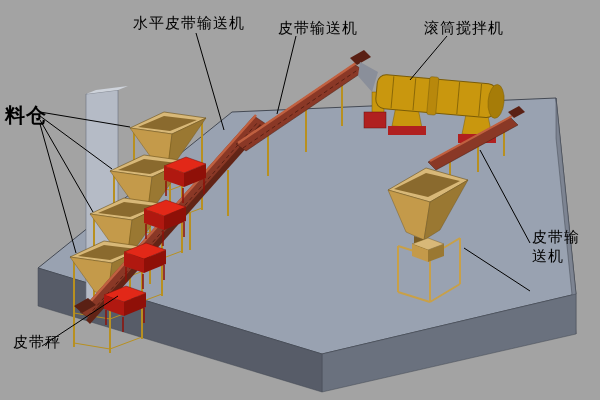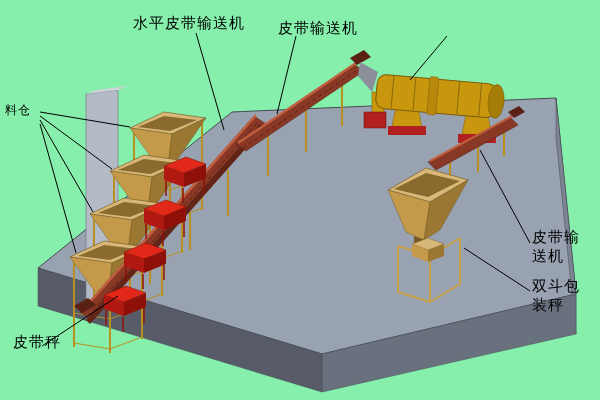--- a/index.html
+++ b/index.html
@@ -1,26 +1,26 @@
 <!DOCTYPE html>
 <html><head>
 <meta charset="utf-8">
 <style>
   html,body{margin:0;padding:0;background:#fff;}
   .stage{
-    position:relative;width:600px;height:400px;overflow:hidden;background:#86efac;
+    position:relative;width:600px;height:400px;overflow:hidden;background:#a3a3a3;
     font-family:"Liberation Serif","DejaVu Serif",serif;
   }
   .stage svg{position:absolute;left:0;top:0;}
   .lbl{
     position:absolute;color:#000;font-size:15px;line-height:1.25;
     white-space:nowrap;letter-spacing:1px;
   }
   .lbl.wrap{white-space:normal;width:50px;word-break:break-all;}
-  .lbl.big{font-size:12px;}
+  .lbl.big{font-size:20px;font-weight:bold;}
 </style>
 </head>
 <body>
 
 <div class="stage">
 
 <svg width="600" height="400" viewBox="0 0 600 400">
   <defs>
     <g id="hopper-shape">
       <g stroke="#b89020" stroke-width="2">
@@ -162,18 +162,18 @@
     <line x1="40" y1="120" x2="93" y2="212"></line>
     <line x1="40" y1="124" x2="76" y2="253"></line>
     <line x1="42" y1="346" x2="118" y2="296"></line>
     <line x1="530" y1="243" x2="480" y2="150"></line>
     <line x1="530" y1="291" x2="464" y2="248"></line>
   </g>
 </svg>
 
 <div class="lbl" style="left:133px;top:14px">水平皮带输送机</div>
 <div class="lbl" style="left:278px;top:19px">皮带输送机</div>
+<div class="lbl" style="left:424px;top:19px">滚筒搅拌机</div>
 <div class="lbl big" style="left:5px;top:103px">料仓</div>
 <div class="lbl" style="left:13px;top:333px">皮带秤</div>
 <div class="lbl wrap" style="left:532px;top:228px">皮带输送机</div>
-<div class="lbl wrap" style="left:532px;top:277px">双斗包装秤</div>
 
 </div>
 
 </body></html>

